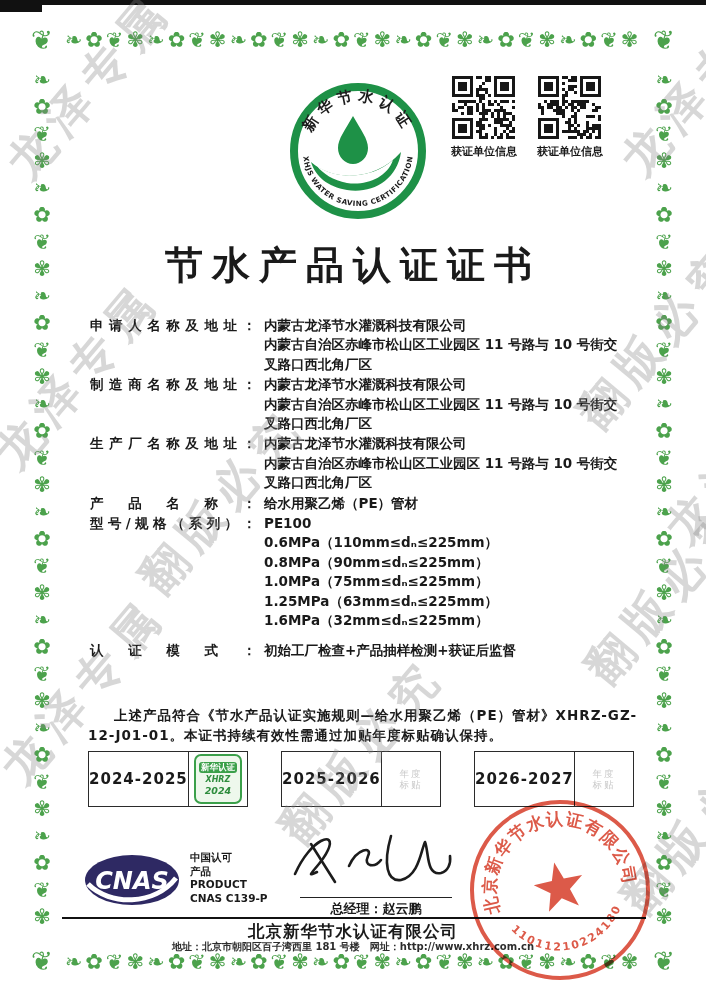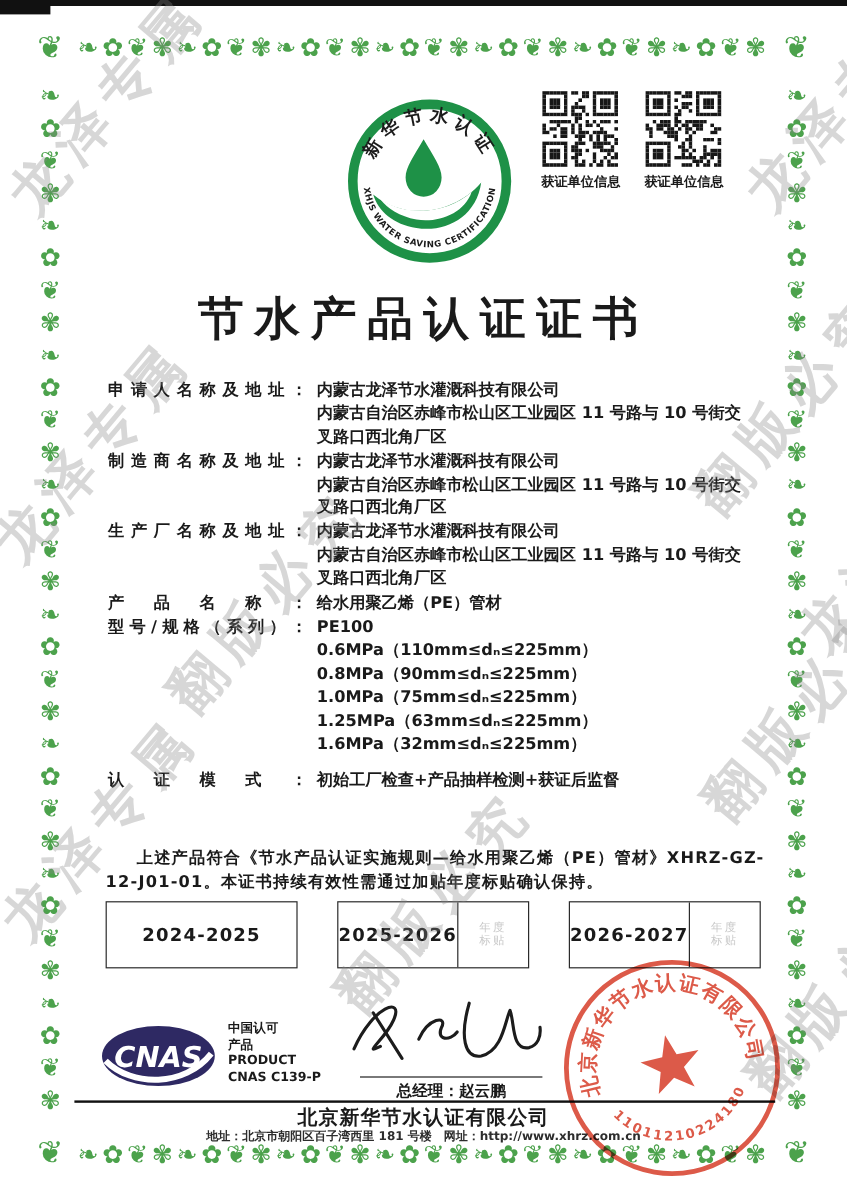--- a/index.html
+++ b/index.html
@@ -1039,20 +1039,27 @@
       <div class="f-label">认证模式：</div>
       <div class="f-value">初始工厂检查+产品抽样检测+获证后监督</div>
     </div>
   </div>
 
   <div class="statement">上述产品符合《节水产品认证实施规则—给水用聚乙烯（PE）管材》XHRZ-GZ-12-J01-01。本证书持续有效性需通过加贴年度标贴确认保持。</div>
 
   <div class="yearrow">
     <div class="ybox">
       <div class="ycell">2024-2025</div>
+      <div class="scell">
+        <div class="sticker">
+          <div class="st1">新华认证</div>
+          <div class="st2">XHRZ</div>
+          <div class="st3">2024</div>
+        </div>
+      </div>
     </div>
     <div class="ybox">
       <div class="ycell">2025-2026</div>
       <div class="scell">
         <div class="placeholder">年度
 标贴</div>
       </div>
     </div>
     <div class="ybox">
       <div class="ycell">2026-2027</div>

